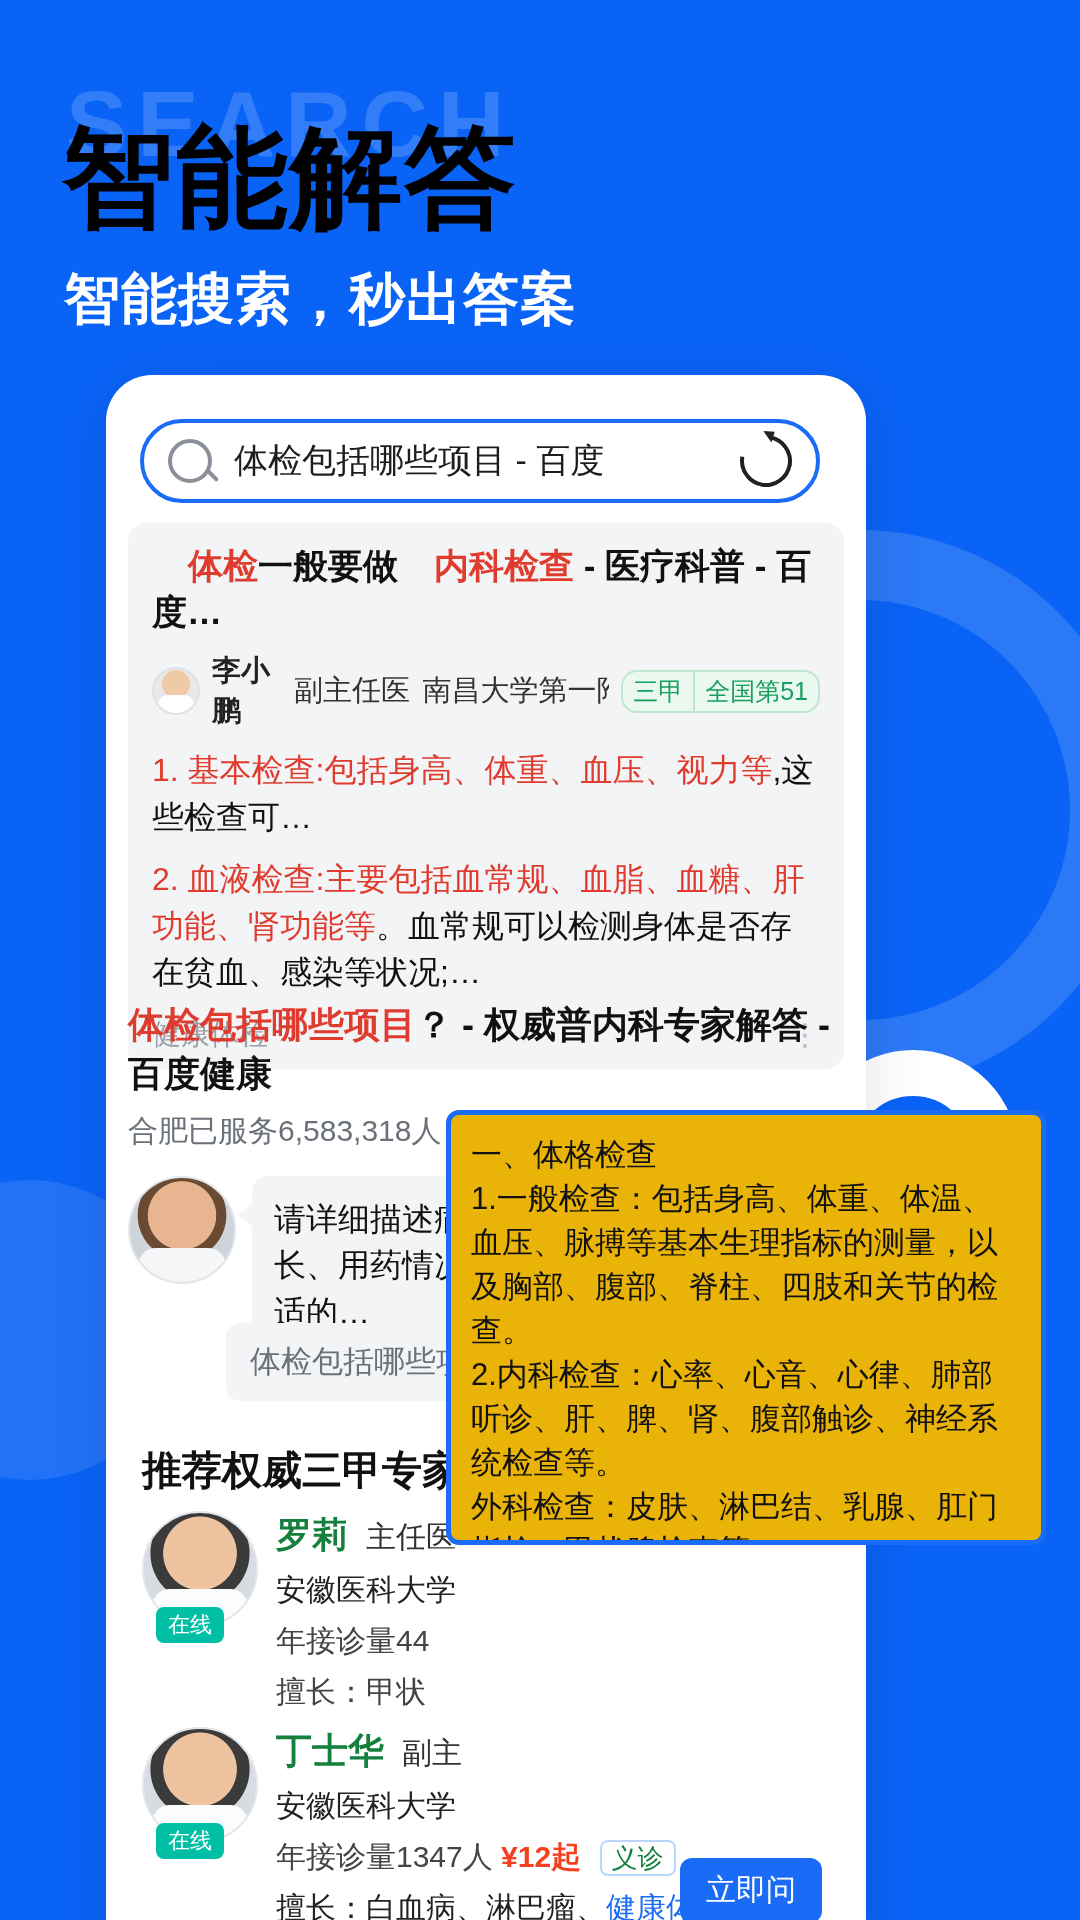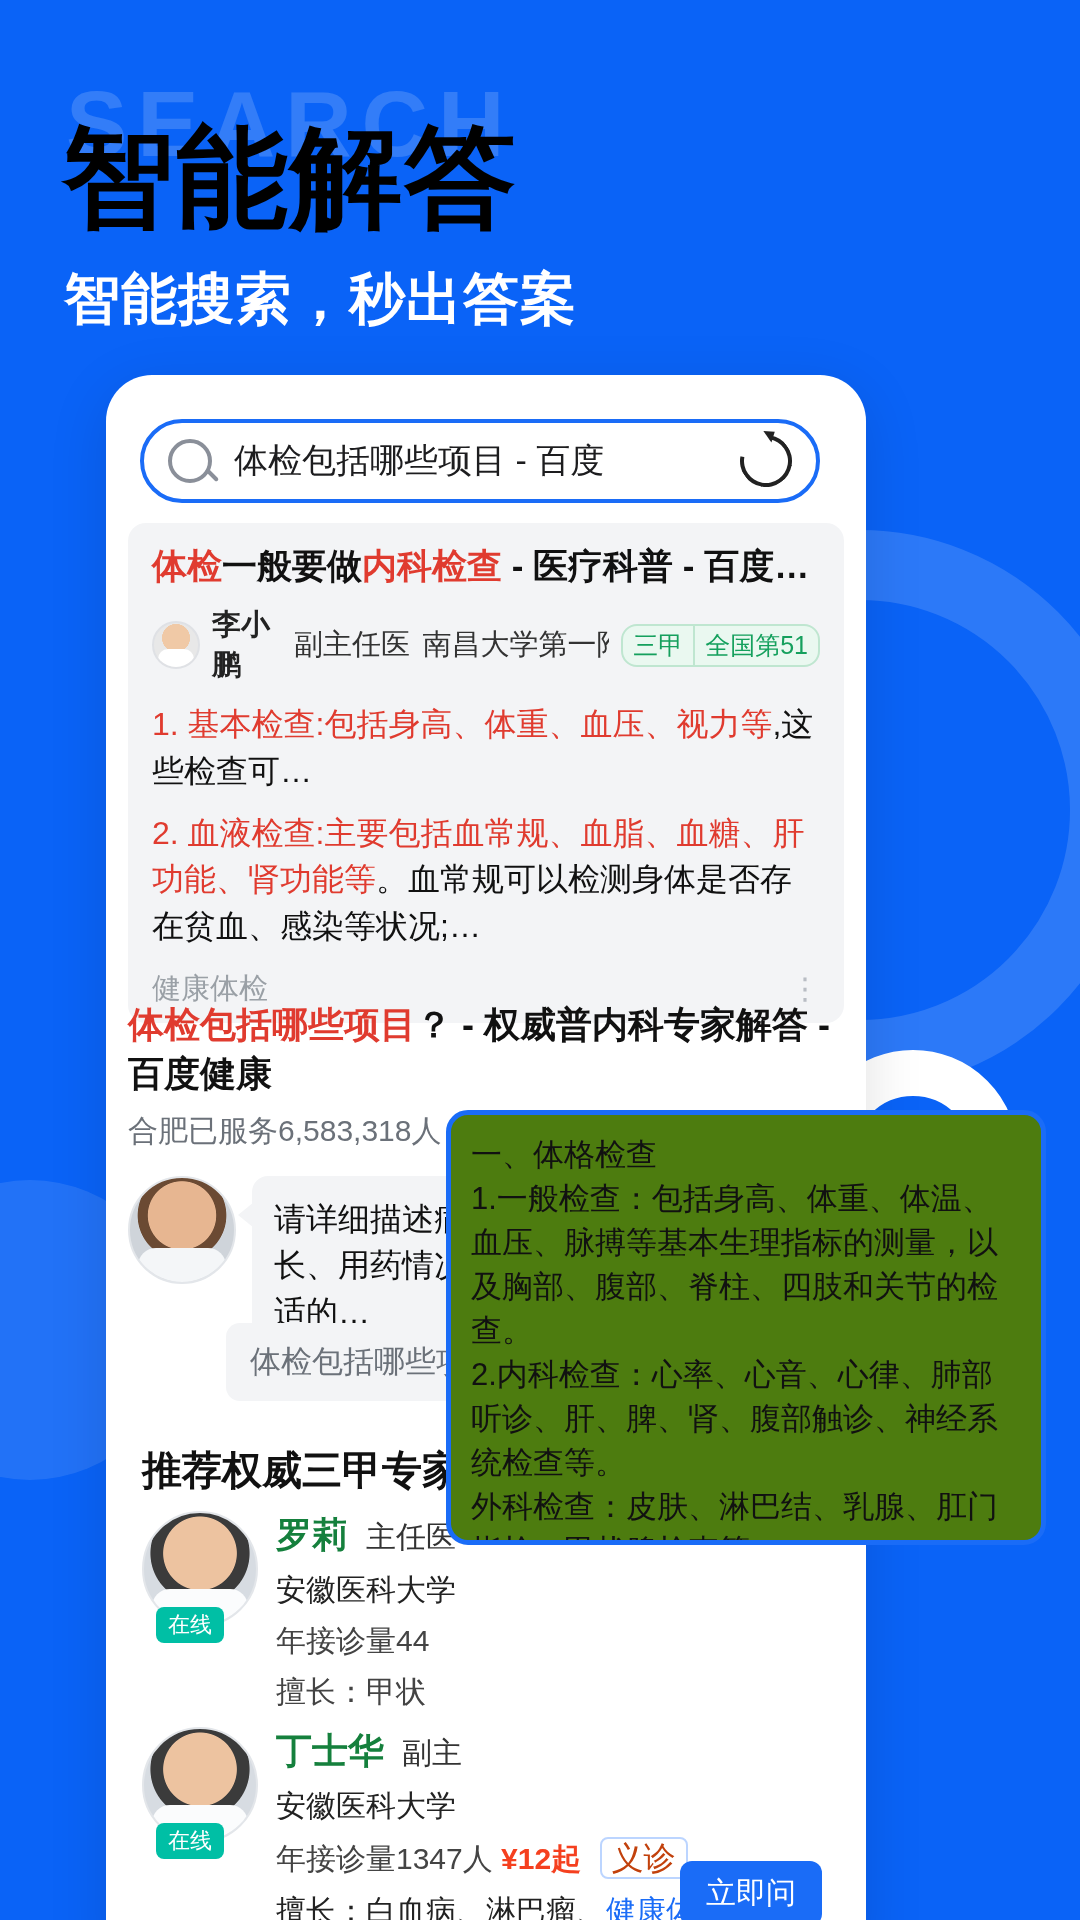--- a/index.html
+++ b/index.html
@@ -159,21 +159,21 @@
     border-radius: 18px;
     padding: 20px 24px 14px 24px;
     box-sizing: border-box;
   }
   .res-title {
     font-size: 35px;
     line-height: 1.32;
     color: #111;
     font-weight: 600;
   }
-  .res-title .hl { color: #e03b2f; }
+  .res-title .hl { color: #e03b2f; margin-left: 36px; }
   .doc-line {
     display: flex;
     align-items: center;
     margin-top: 16px;
     gap: 12px;
   }
   .avatar-sm {
     width: 44px; height: 44px;
     border-radius: 50%;
     background: radial-gradient(circle at 50% 34%, #f0c9a6 0 38%, #e8e8e8 39% 100%);
@@ -342,22 +342,22 @@
     border-radius: 8px;
   }
   .exp-info { flex: 1; min-width: 0; }
   .exp-name-line { display: flex; align-items: baseline; gap: 18px; }
   .exp-name { font-size: 36px; font-weight: 700; color: #15803d; }
   .exp-title { font-size: 30px; color: #333; }
   .exp-line { font-size: 30px; color: #222; margin-top: 10px; white-space: nowrap; overflow: hidden; }
   .exp-line.gray { color: #444; }
   .price { color: #f5401f; font-weight: 700; }
   .tag-free {
-    color: #c2410c;
-    font-size: 32px;
+    color: #15803d;
+    font-size: 26px;
     border: 2px solid #bcd5ff;
     border-radius: 8px;
     padding: 1px 10px;
     margin-left: 10px;
   }
   .exp-skill .kw { color: #1a6cf7; }
   .ask-btn {
     position: absolute;
     right: 10px;
     bottom: 6px;
@@ -369,23 +369,23 @@
     border: none;
   }
 
   
   .answer-pop {
     position: absolute;
     left: 446px;
     top: 1110px;
     width: 600px;
     height: 435px;
-    background: #4d7c0f;
+    background: #eab308;
     border: 5px solid #1a6cf7;
-    border-radius: 22px;
+    border-radius: 13px;
     box-sizing: border-box;
     padding: 18px 20px;
     overflow: hidden;
   }
   .answer-pop p {
     margin: 0;
     font-size: 31px;
     line-height: 1.42;
     color: #111;
   }

